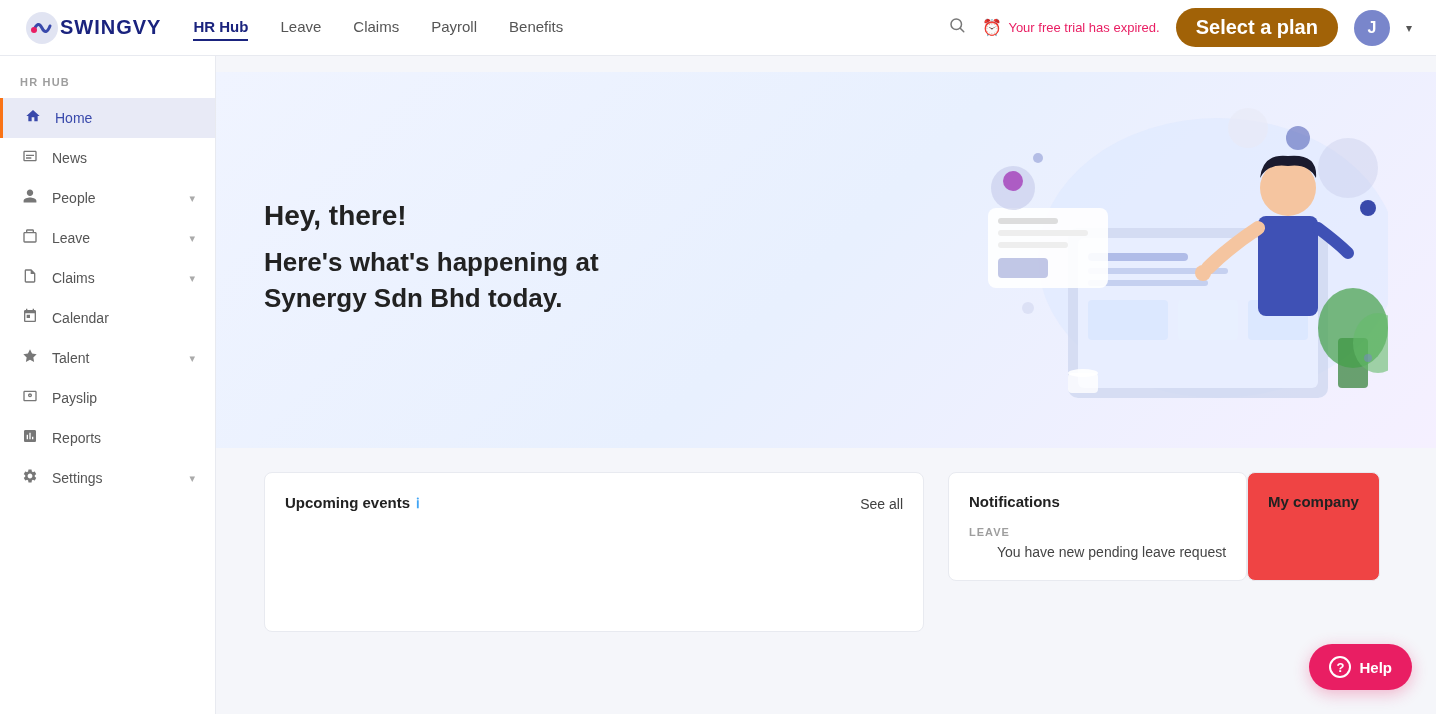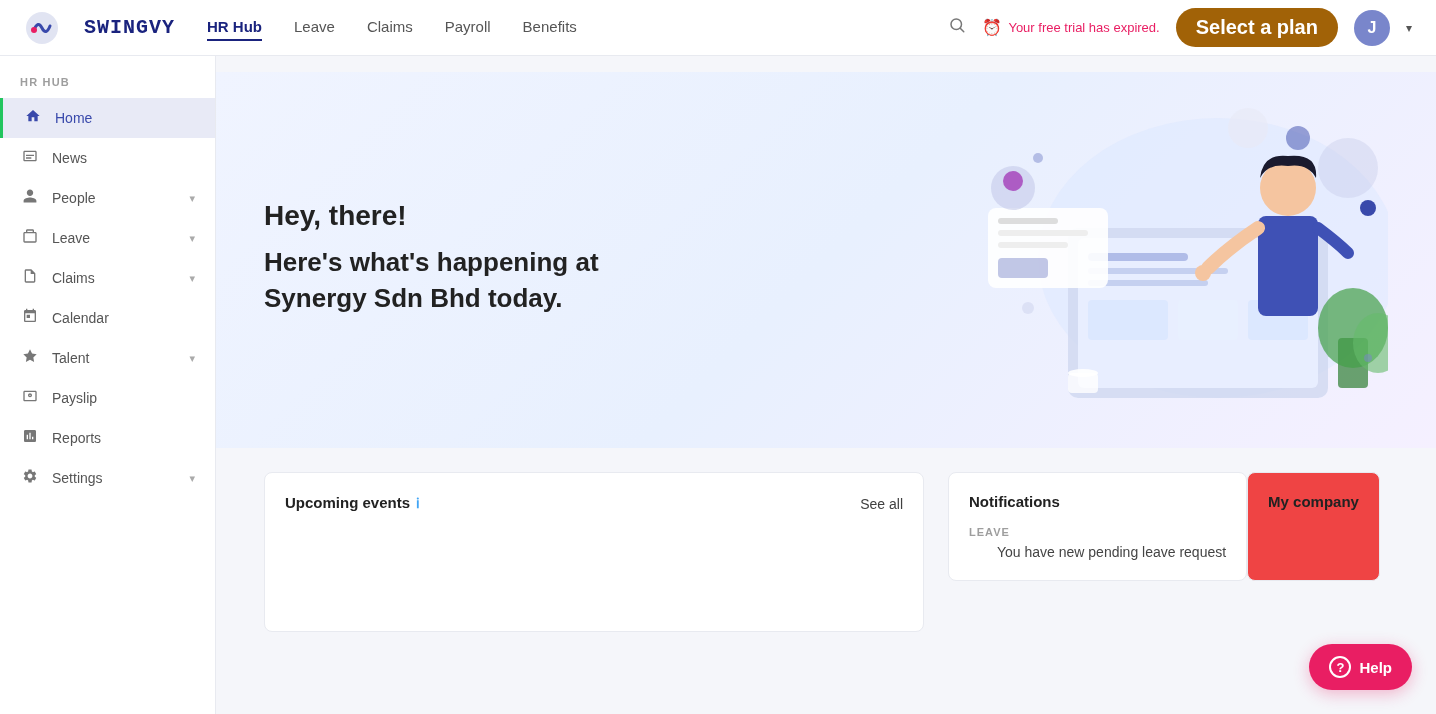--- a/index.html
+++ b/index.html
@@ -4,21 +4,21 @@
   <style>
     * { box-sizing: border-box; margin: 0; padding: 0; }
     body { font-family: -apple-system, BlinkMacSystemFont, 'Segoe UI', sans-serif; background: #f5f6fa; overflow-x: hidden; }
 
     
     .topnav {
       display: flex; align-items: center; background: #fff;
       height: 56px; padding: 0 24px; border-bottom: 1px solid #e8eaf0;
       position: fixed; top: 0; left: 0; right: 0; z-index: 100;
     }
-    .logo { display: flex; align-items: center; gap: 24px; margin-right: 32px; font-family: Liberation Mono, monospace; }
+    .logo { display: flex; align-items: center; gap: 0; margin-right: 32px; }
     .logo-icon { width: 36px; height: 36px; }
     .logo-text { font-size: 20px; font-weight: 700; color: #1a237e; letter-spacing: 1px; }
     .nav-links { display: flex; gap: 32px; flex: 1; }
     .nav-link {
       font-size: 15px; color: #555; text-decoration: none; cursor: pointer;
       padding: 4px 0; border-bottom: 2px solid transparent;
     }
     .nav-link.active { color: #1a237e; font-weight: 600; border-bottom: 2px solid #1a237e; }
     .nav-right { display: flex; align-items: center; gap: 16px; }
     .search-icon-btn { background: none; border: none; cursor: pointer; color: #777; font-size: 18px; }
@@ -45,21 +45,21 @@
       position: fixed; top: 56px; left: 0; overflow-y: auto;
     }
     .sidebar-section-label {
       font-size: 11px; font-weight: 700; color: #9e9e9e; letter-spacing: 1.2px;
       padding: 0 20px 10px; text-transform: uppercase;
     }
     .sidebar-item {
       display: flex; align-items: center; padding: 10px 20px; cursor: pointer;
       color: #555; font-size: 14px; gap: 12px; position: relative;
     }
-    .sidebar-item.active { background: #e8eaf6; color: #3949ab; border-left: 3px solid #22c55e; }
+    .sidebar-item.active { background: #e8eaf6; color: #3949ab; border-left: 3px solid #f97316; }
     .sidebar-item.active .sidebar-icon { color: #3949ab; }
     .sidebar-icon { font-size: 16px; width: 20px; text-align: center; color: #777; }
     .sidebar-label { flex: 1; font-weight: 500; }
     .sidebar-chevron { font-size: 11px; color: #aaa; }
 
     
     .main { margin-left: 216px; flex: 1; padding: 0; }
 
     
     .hero {

